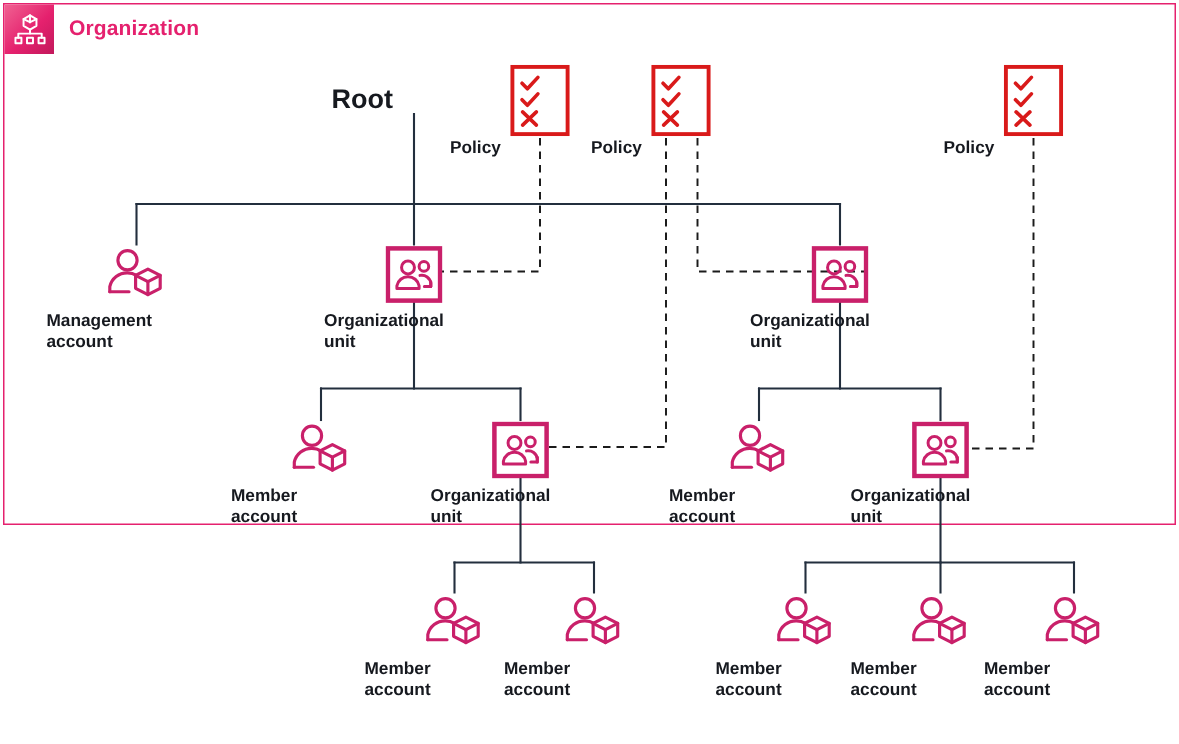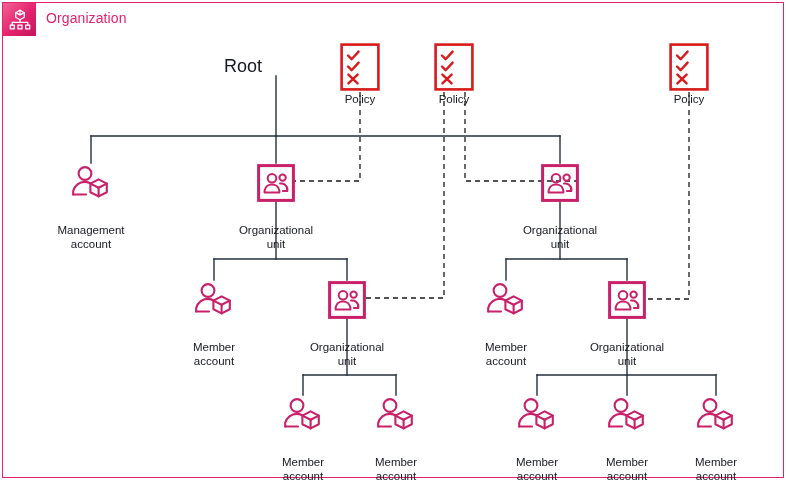--- a/index.html
+++ b/index.html
@@ -11,23 +11,24 @@
   body {
     width: 786px; height: 496px;
     font-family: "Liberation Sans", sans-serif;
     overflow: hidden;
   }
 
   
   #org-container {
     position: absolute;
     left: 2px; top: 2px;
-    width: 782px; height: 476px;
+    width: 782px; height: 348px;
     border: 1.5px solid #e5216e;
     background: #ffffff;
+    font-weight: bold;
   }
 
   
   #org-badge {
     position: absolute;
     left: 0px; top: 0px;
     width: 33px; height: 33px;
     background: linear-gradient(135deg, #f06292 0%, #e5216e 55%, #c2185b 100%);
     display: flex; align-items: center; justify-content: center;
   }
@@ -46,29 +47,28 @@
     position: absolute; left: 0; top: 0;
     width: 782px; height: 492px;
     pointer-events: none;
   }
 
   
   .node {
     position: absolute;
     width: 120px;
     margin-left: -60px;
-    text-align: center;
     pointer-events: auto;
   }
   .node .glyph {
     height: 44px;
     display: flex; align-items: center; justify-content: center;
   }
   .node .label {
-    margin-top: 19px;
+    margin-top: 3px;
     font-size: 11.5px;
     line-height: 13.5px;
     color: #16191f;
     white-space: pre-line;
   }
   .policy-node .label { margin-top: 2px; }
   .policy-node .glyph { height: 48px; align-items: flex-start; }
 
   #root-label {
     position: absolute;

